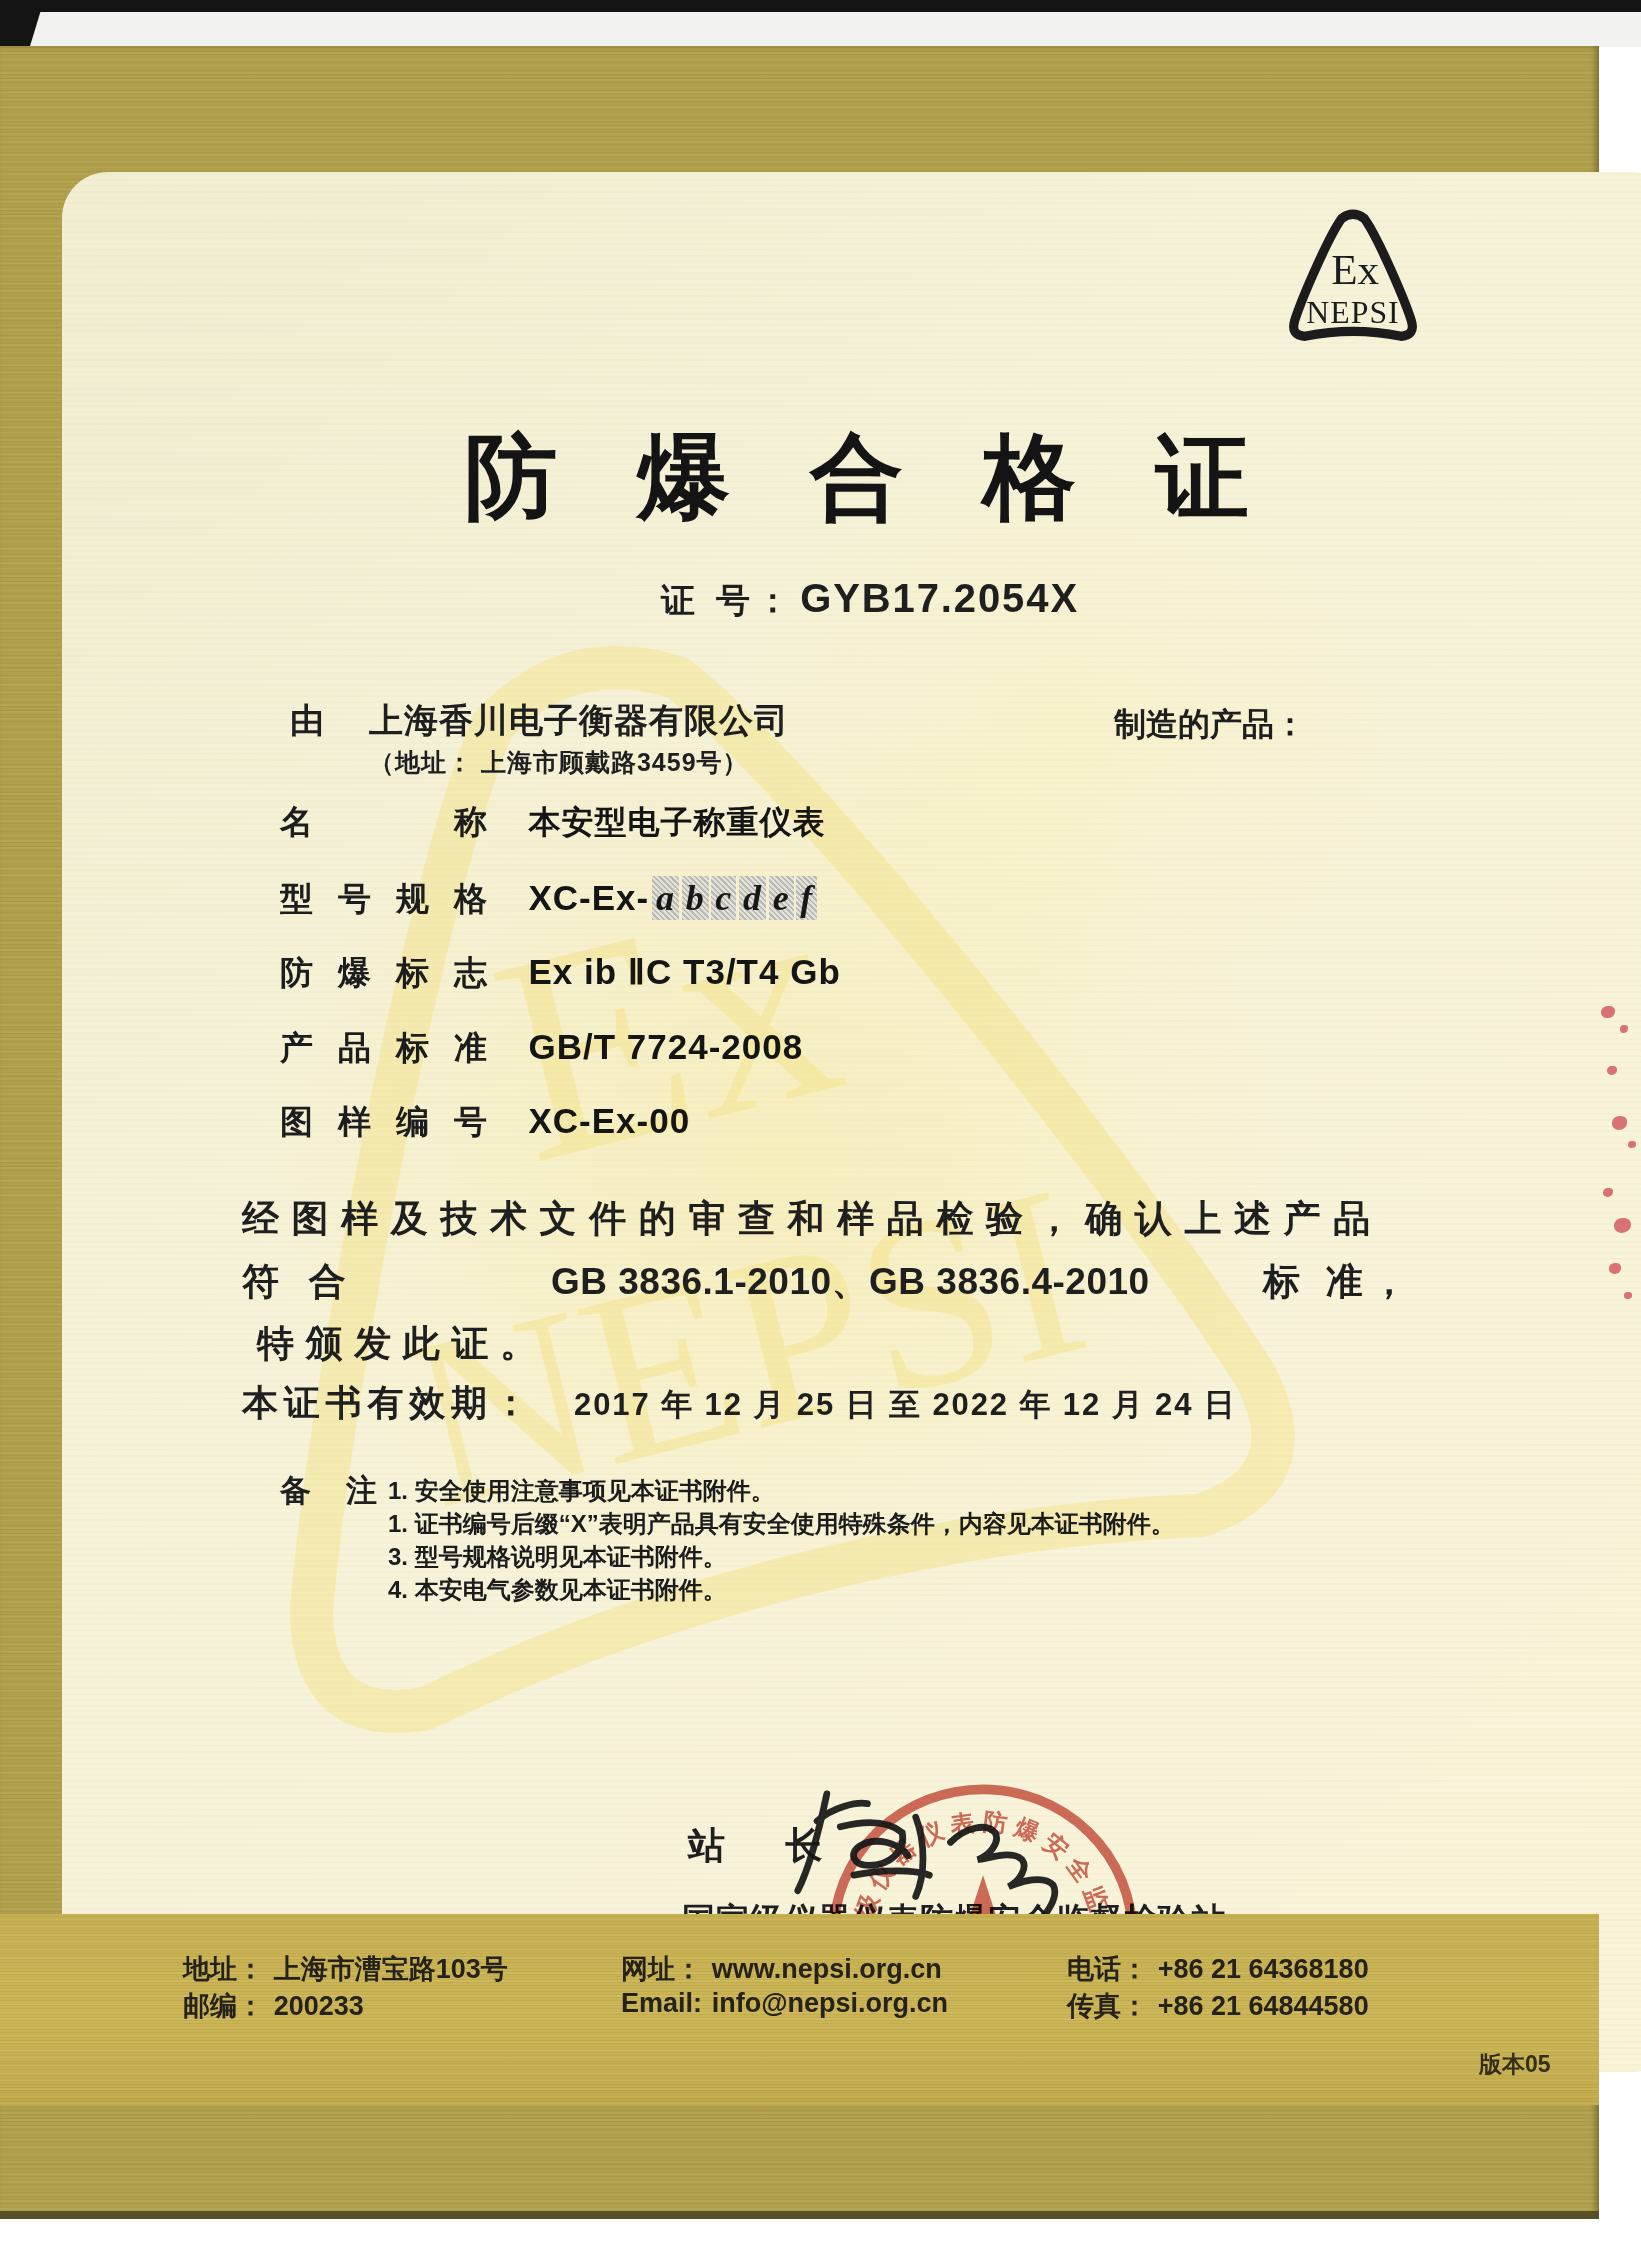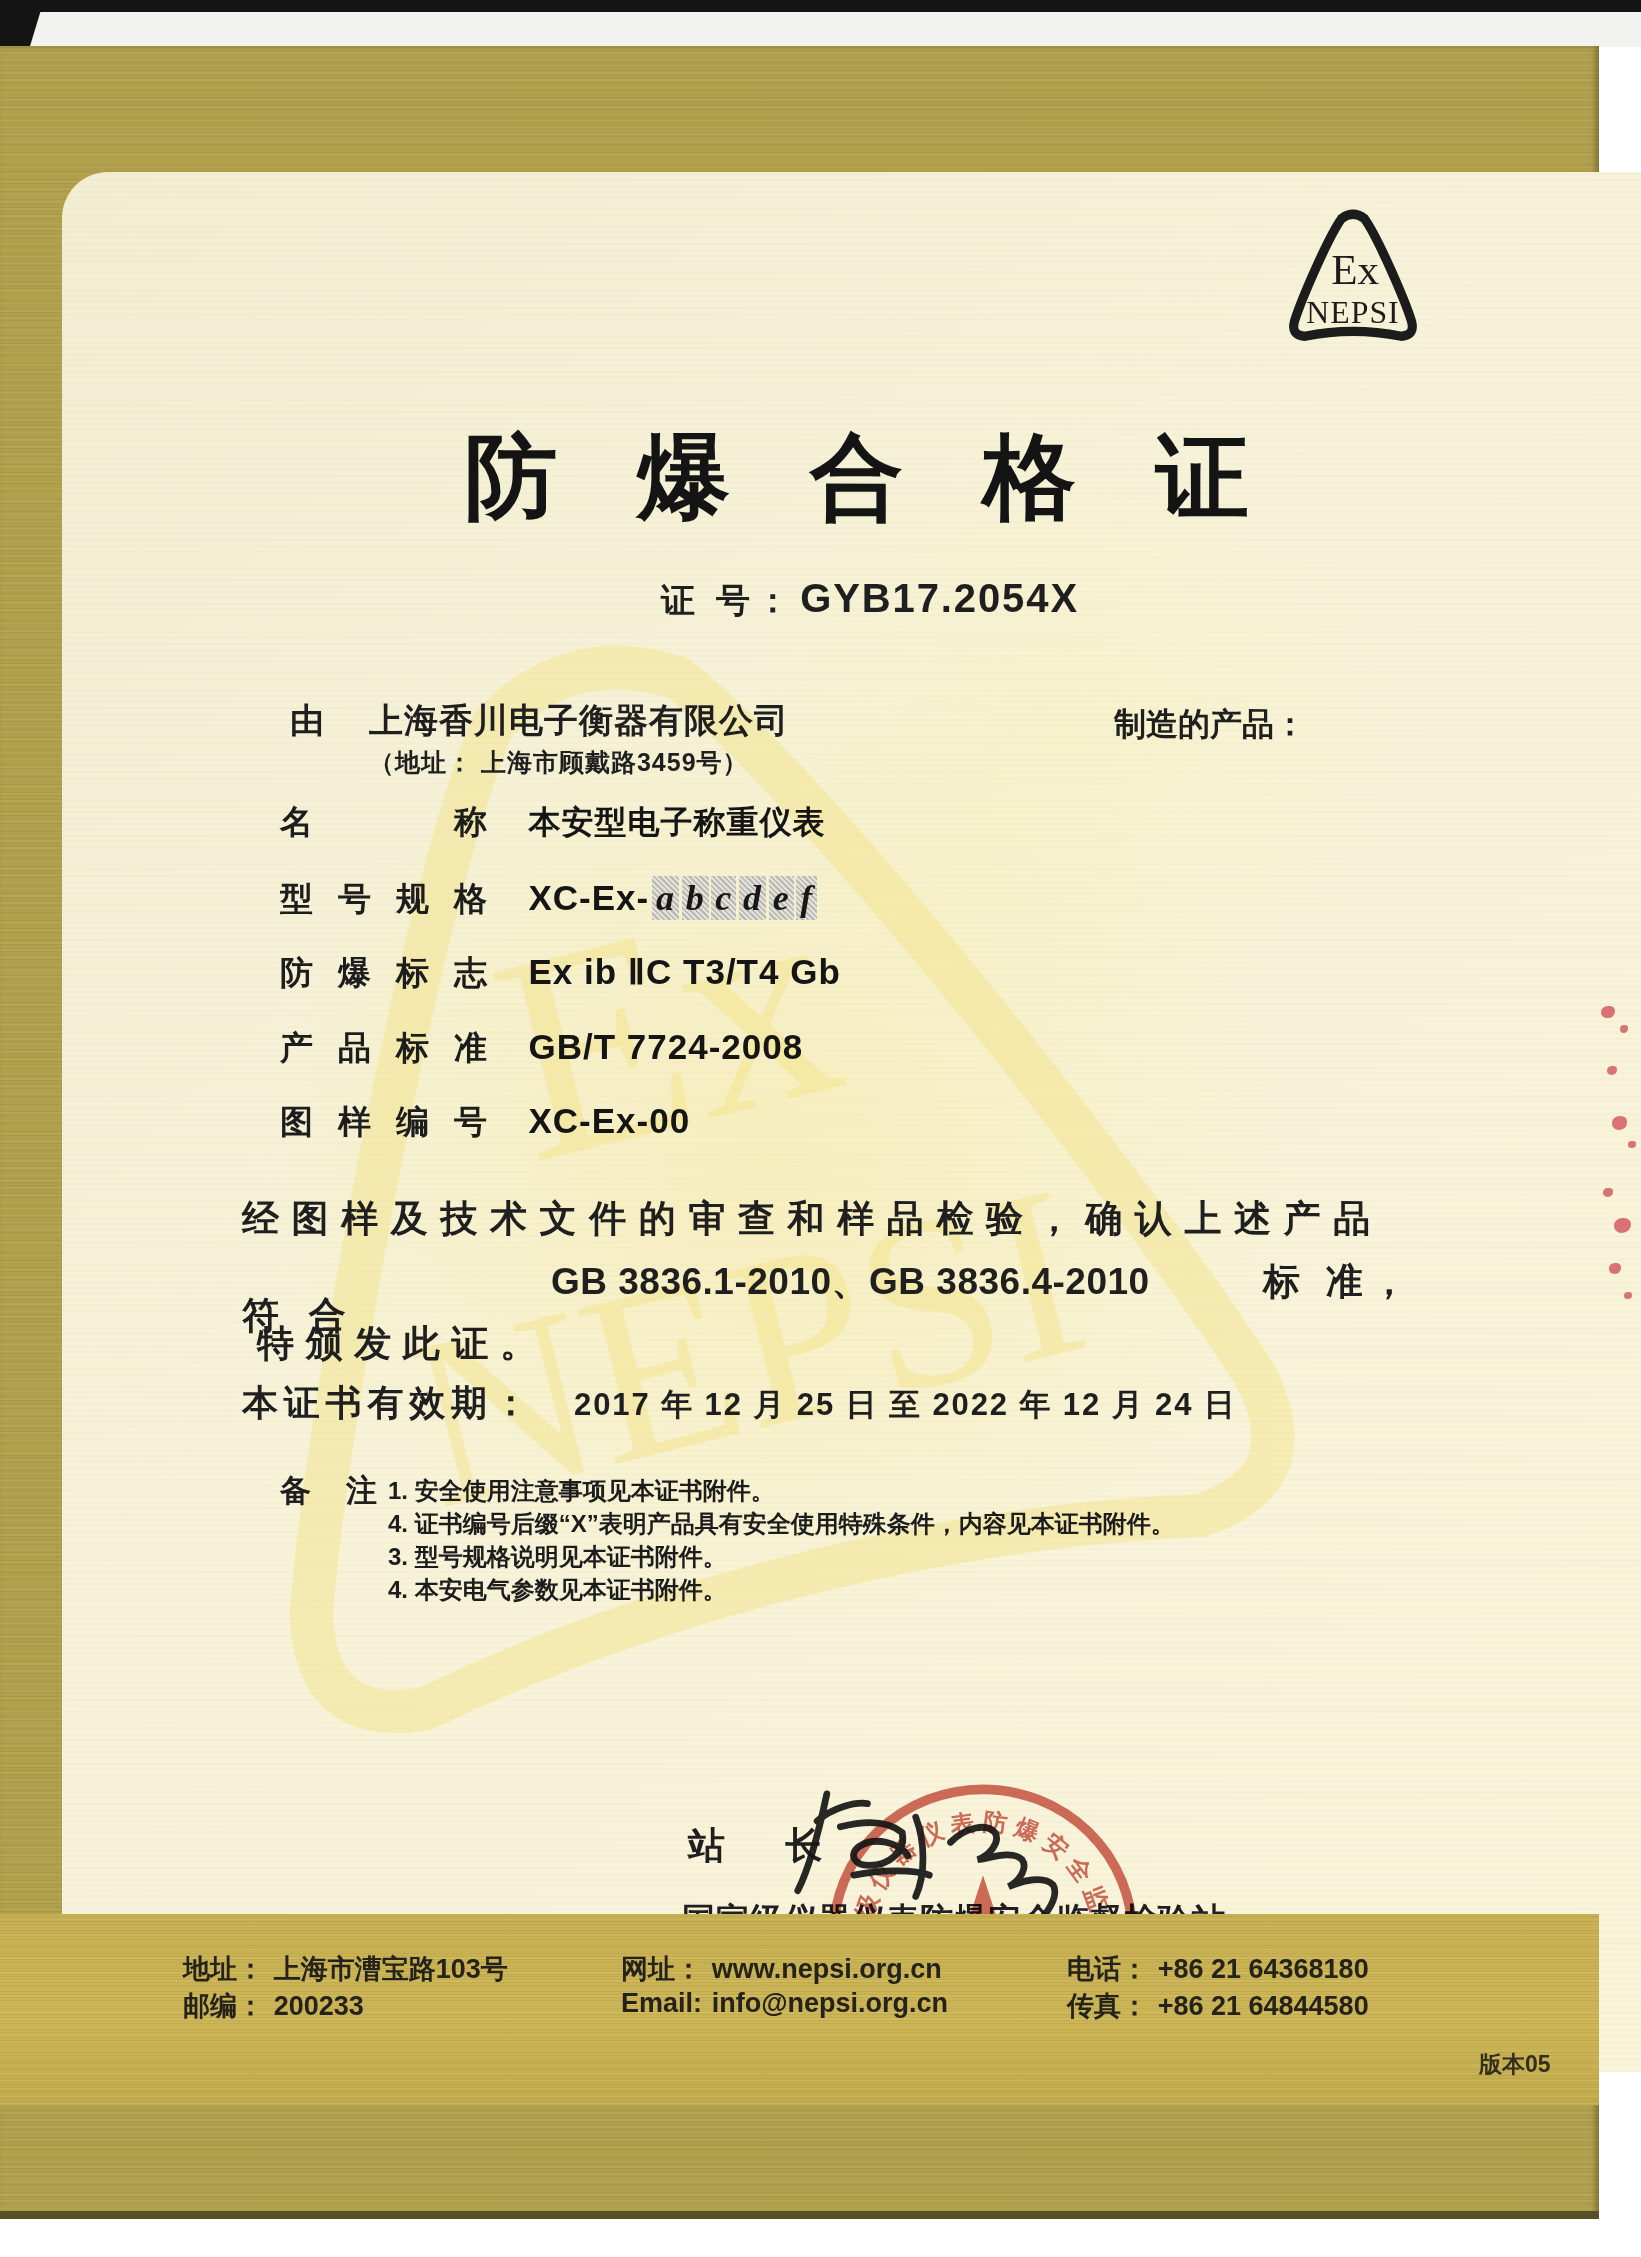--- a/index.html
+++ b/index.html
@@ -75,21 +75,21 @@
   }
   .redact{
     display:inline-block;font-family:"Liberation Serif",serif;font-style:italic;
     font-weight:bold;font-size:36px;line-height:42px;color:#171717;
     padding:1px 3.9px;margin-left:2.9px;
     background-image:repeating-linear-gradient(45deg,#b9b9b4 0 1.9px,#e3e1d8 1.9px 3.9px);
   }
 
   
   .stmt1{left:180px;top:1022px;font-size:37px;font-weight:bold;letter-spacing:12.6px;white-space:nowrap;}
-  .conform-label{left:180px;top:1085px;font-size:37px;font-weight:bold;letter-spacing:9.7px;margin-top:34px;}
+  .conform-label{left:180px;top:1085px;font-size:37px;font-weight:bold;letter-spacing:9.7px;}
   .standards{left:489px;top:1085px;font-size:37px;font-weight:bold;letter-spacing:0.5px;}
   .standard-suffix{left:1201px;top:1085px;font-size:37px;font-weight:bold;letter-spacing:7.7px;}
   .stmt3{left:195px;top:1147px;font-size:37px;font-weight:bold;letter-spacing:11.6px;}
   .validity{left:180px;top:1207px;white-space:nowrap;}
   .validity-label{font-size:36px;font-weight:bold;letter-spacing:5.8px;}
   .validity-value{font-size:31px;font-weight:bold;letter-spacing:1.9px;margin-left:35px;}
 
   
   .remarks-label{
     left:218px;top:1298px;width:97px;display:flex;justify-content:space-between;
@@ -218,21 +218,21 @@
       <span class="validity-label">本证书有效期：</span>
       <span class="validity-value">2017 年 12 月 25 日 至 2022 年 12 月 24 日</span>
     </div>
 
     <div class="abs remarks-label">
       <span>备</span>
       <span>注</span>
     </div>
     <div class="abs remarks-items">
       <div>1. 安全使用注意事项见本证书附件。</div>
-      <div>4. 证书编号后缀“X”表明产品具有安全使用特殊条件，内容见本证书附件。</div>
+      <div>1. 证书编号后缀“X”表明产品具有安全使用特殊条件，内容见本证书附件。</div>
       <div>3. 型号规格说明见本证书附件。</div>
       <div>4. 本安电气参数见本证书附件。</div>
     </div>
 
     <div class="abs chief-label">站 长</div>
     <div class="abs org-line">国家级仪器仪表防爆安全监督检验站</div>
     <div class="abs issue-date">颁 发 日 期 二〇一七 年十二月二十五日</div>
     <div class="abs validity-note">本证书仅对与认可文件和样品一致的产品有效。</div>
 
     <svg class="abs seal-svg" width="328" height="324" viewBox="0 0 340 336">

